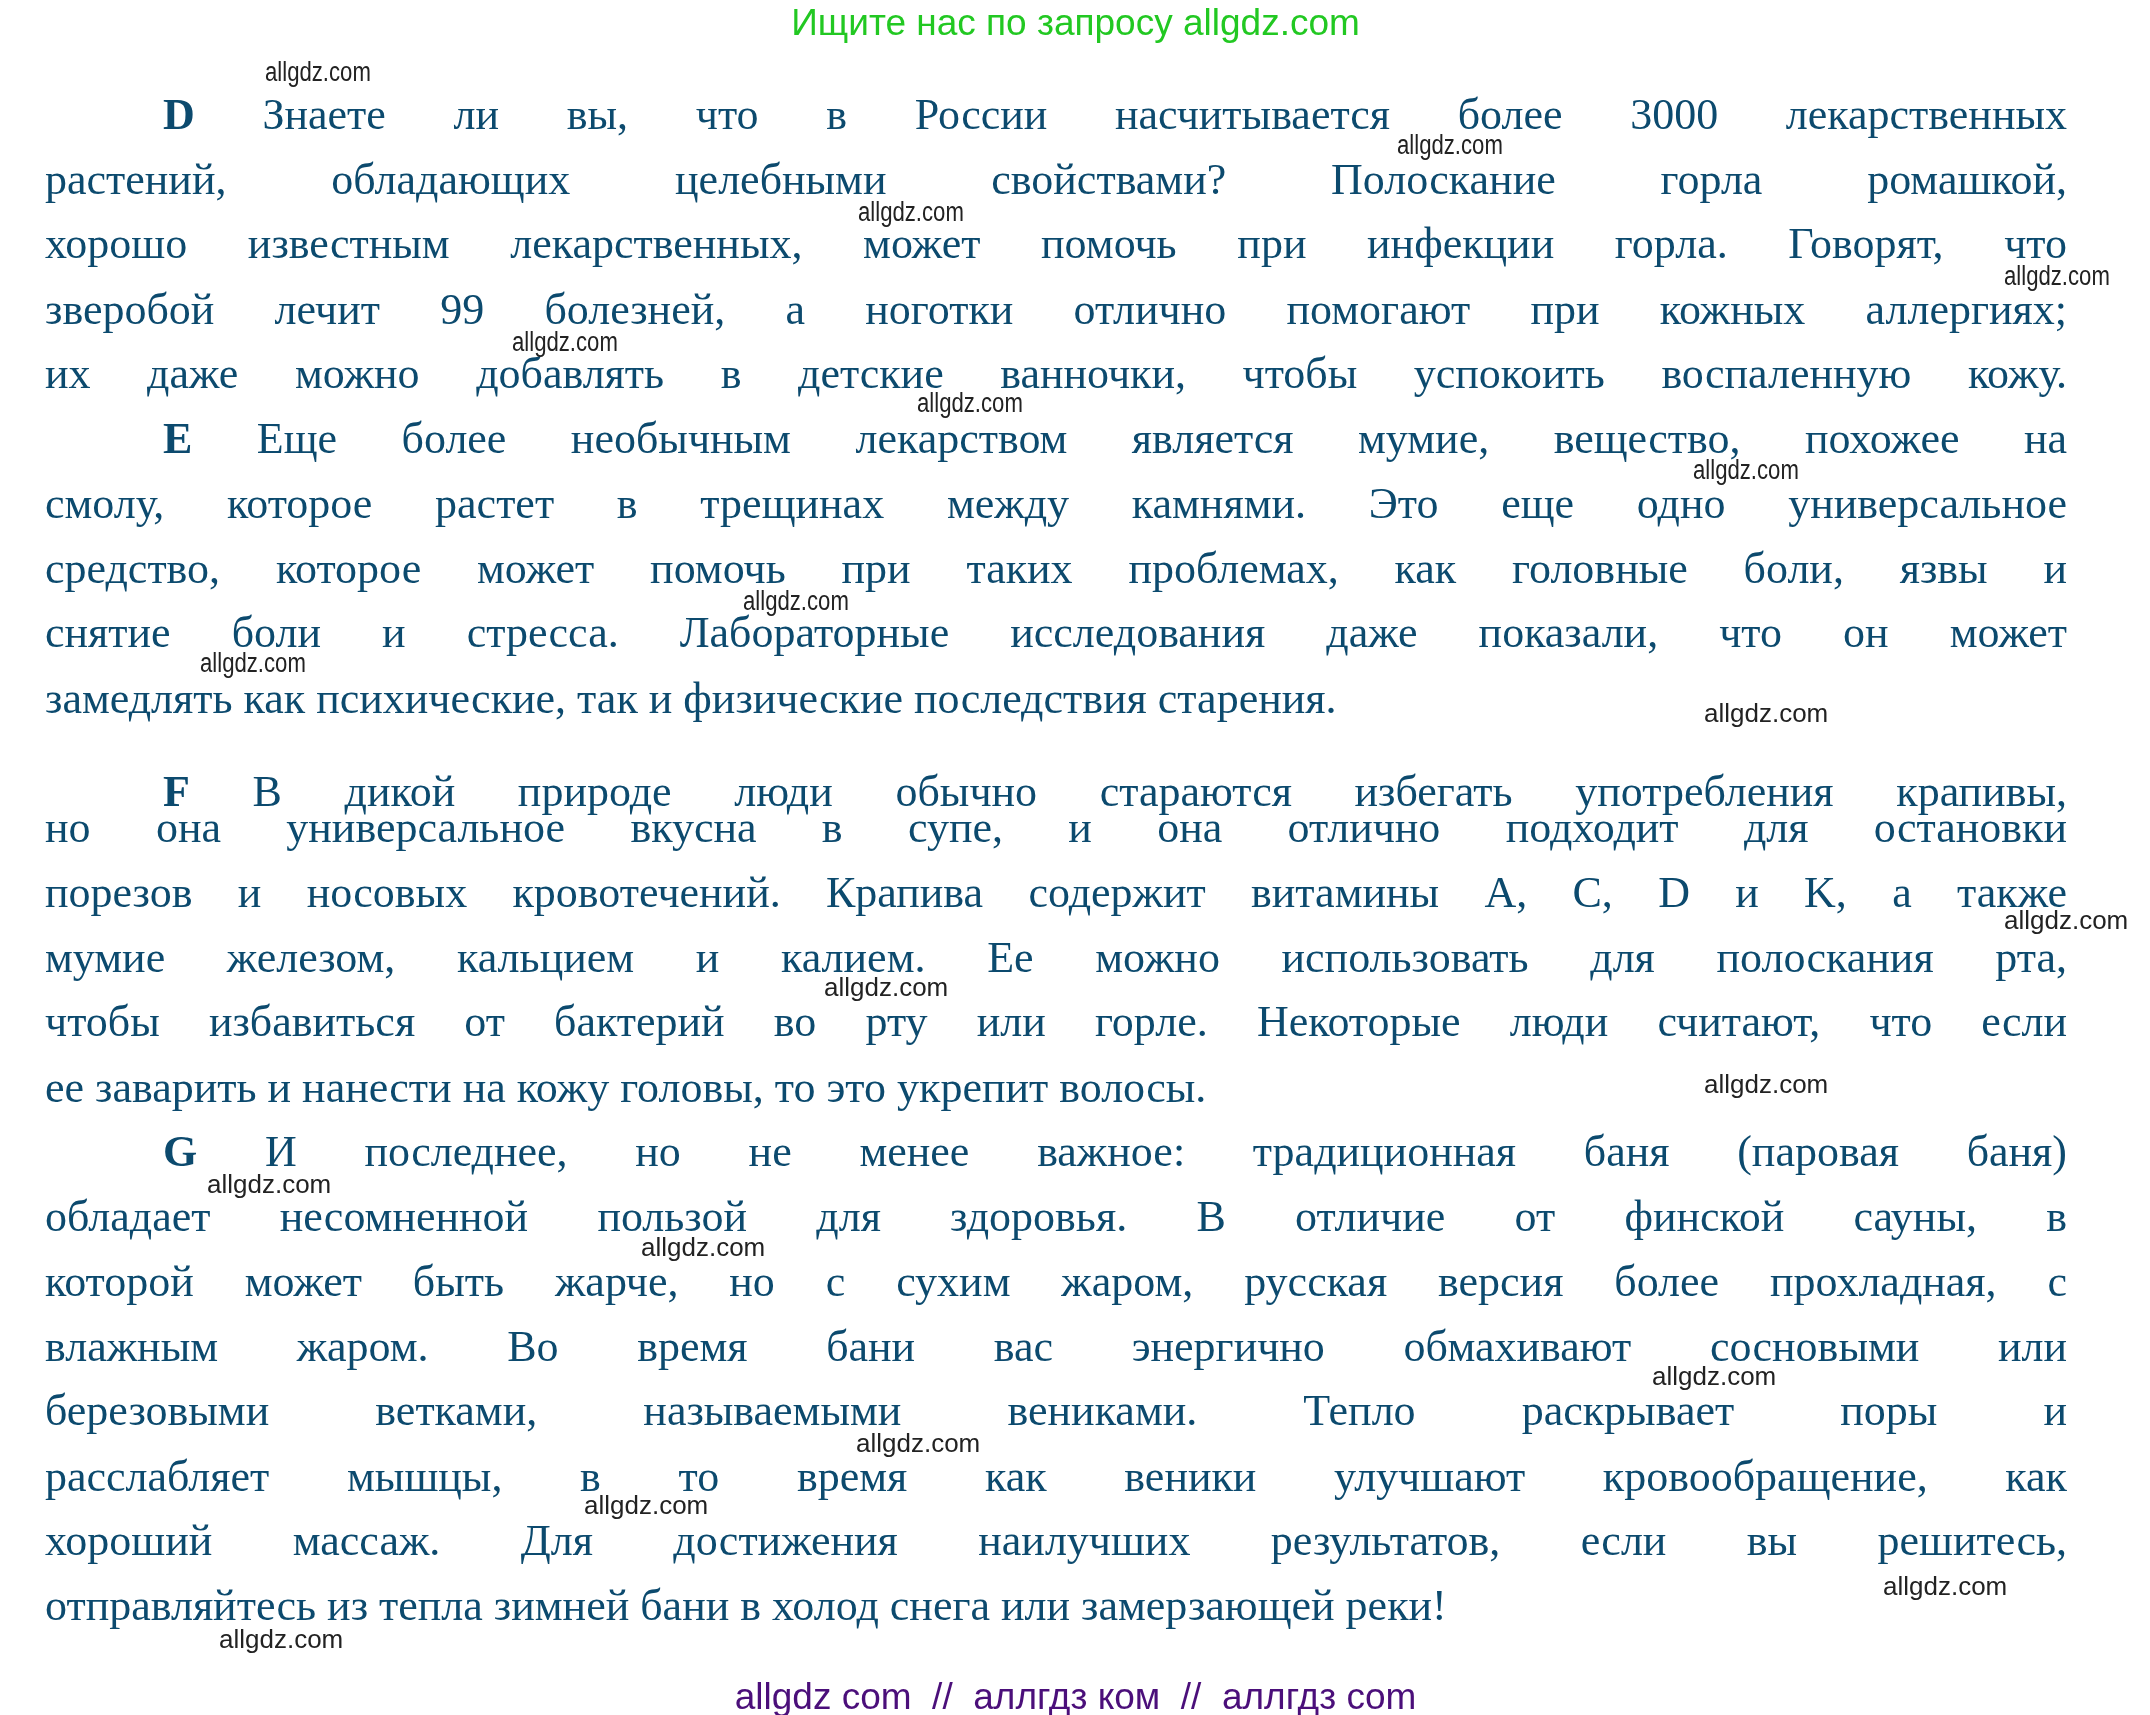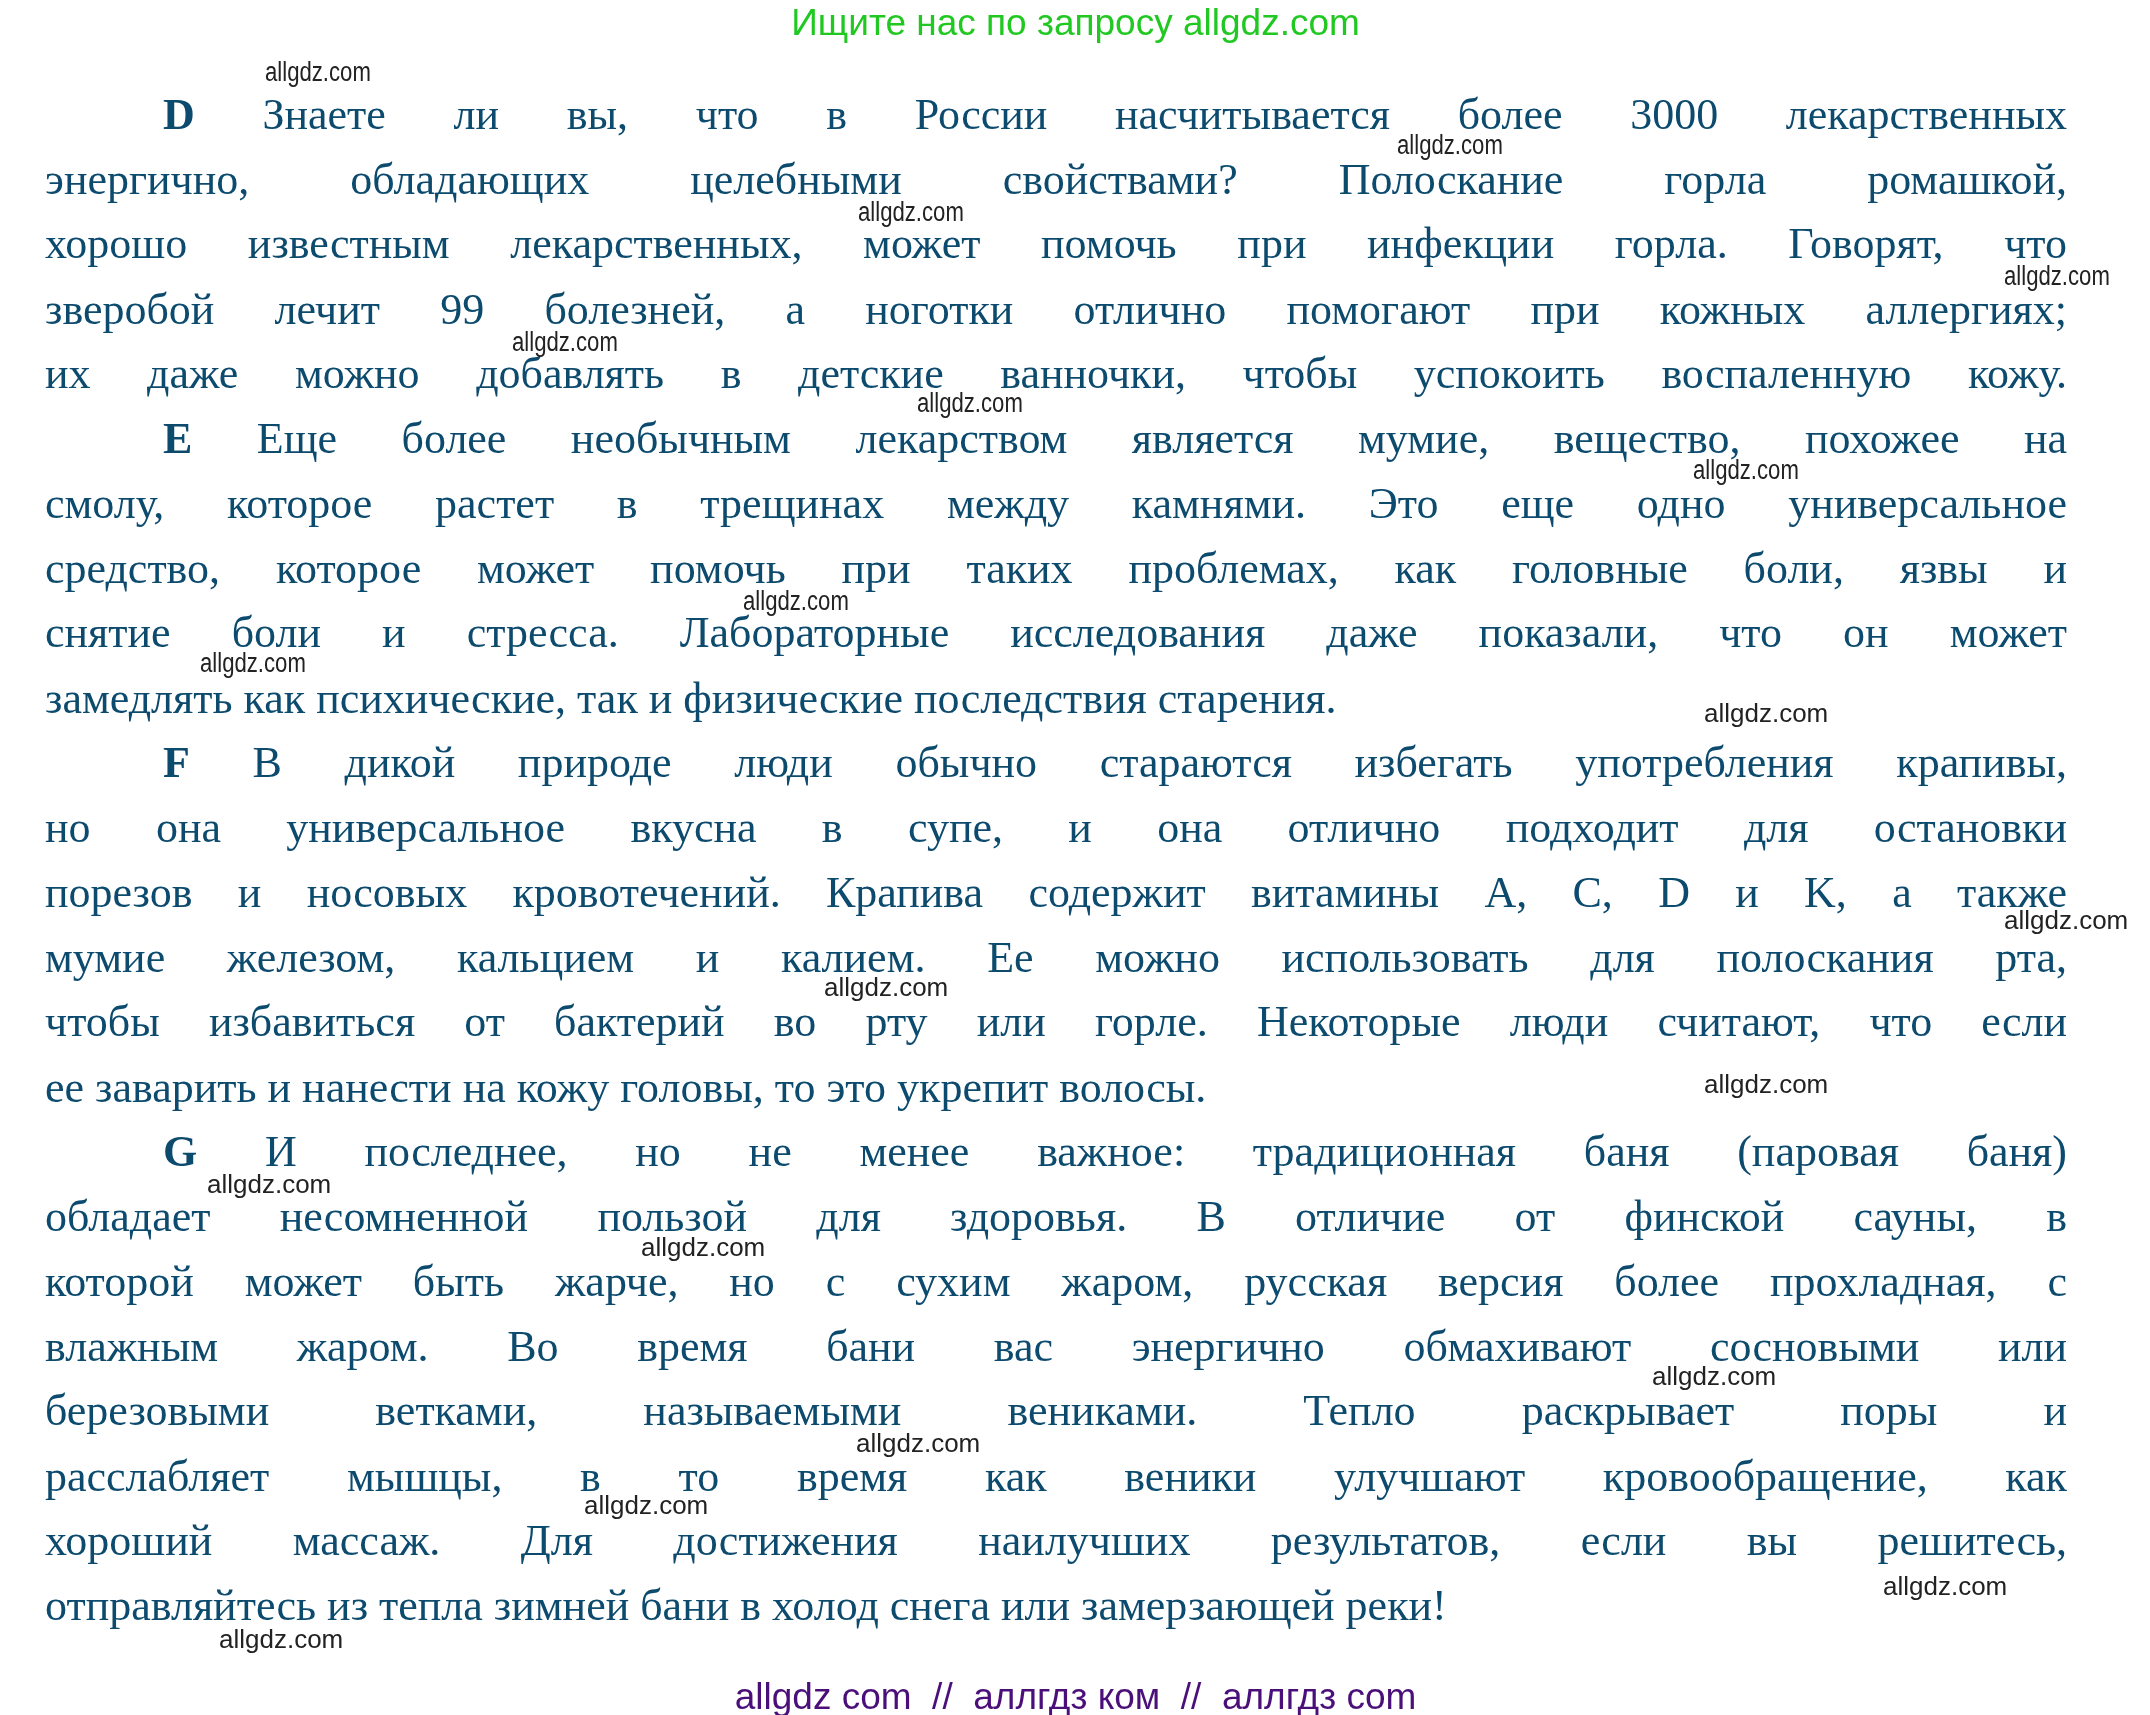--- a/index.html
+++ b/index.html
@@ -19,32 +19,32 @@
     font-family:"Liberation Sans",sans-serif;font-size:37px;color:#4b0f7a;line-height:42px;}
 </style>
 </head>
 <body>
 
 <div class="header">Ищите нас по запросу allgdz.com</div>
 
 <div class="page">
 
   <div class="line indent" style="top:86px"><span class="letter">D</span> <span>Знаете ли вы, что в России насчитывается более 3000 лекарственных</span></div>
-  <div class="line" style="top:151px">энергично, обладающих целебными свойствами? Полоскание горла ромашкой,</div>
+  <div class="line" style="top:151px">растений, обладающих целебными свойствами? Полоскание горла ромашкой,</div>
   <div class="line" style="top:215px">хорошо известным лекарственных, может помочь при инфекции горла. Говорят, что</div>
   <div class="line" style="top:281px">зверобой лечит 99 болезней, а ноготки отлично помогают при кожных аллергиях;</div>
   <div class="line" style="top:345px">их даже можно добавлять в детские ванночки, чтобы успокоить воспаленную кожу.</div>
 
   <div class="line indent" style="top:410px"><span class="letter">E</span> <span>Еще более необычным лекарством является мумие, вещество, похожее на</span></div>
   <div class="line" style="top:475px">смолу, которое растет в трещинах между камнями. Это еще одно универсальное</div>
   <div class="line" style="top:540px">средство, которое может помочь при таких проблемах, как головные боли, язвы и</div>
   <div class="line" style="top:604px">снятие боли и стресса. Лабораторные исследования даже показали, что он может</div>
   <div class="line last" style="top:670px">замедлять как психические, так и физические последствия старения.</div>
 
-  <div class="line indent" style="top:734px"><span class="letter">F</span> <span>В дикой природе люди обычно стараются избегать употребления крапивы,</span></div>
+  <div class="line indent" style="top:763px"><span class="letter">F</span> <span>В дикой природе люди обычно стараются избегать употребления крапивы,</span></div>
   <div class="line" style="top:799px">но она универсальное вкусна в супе, и она отлично подходит для остановки</div>
   <div class="line" style="top:864px">порезов и носовых кровотечений. Крапива содержит витамины A, C, D и K, а также</div>
   <div class="line" style="top:929px">мумие железом, кальцием и калием. Ее можно использовать для полоскания рта,</div>
   <div class="line" style="top:993px">чтобы избавиться от бактерий во рту или горле. Некоторые люди считают, что если</div>
   <div class="line last" style="top:1059px">ее заварить и нанести на кожу головы, то это укрепит волосы.</div>
 
   <div class="line indent" style="top:1123px"><span class="letter">G</span> <span>И последнее, но не менее важное: традиционная баня (паровая баня)</span></div>
   <div class="line" style="top:1188px">обладает несомненной пользой для здоровья. В отличие от финской сауны, в</div>
   <div class="line" style="top:1253px">которой может быть жарче, но с сухим жаром, русская версия более прохладная, с</div>
   <div class="line" style="top:1318px">влажным жаром. Во время бани вас энергично обмахивают сосновыми или</div>

